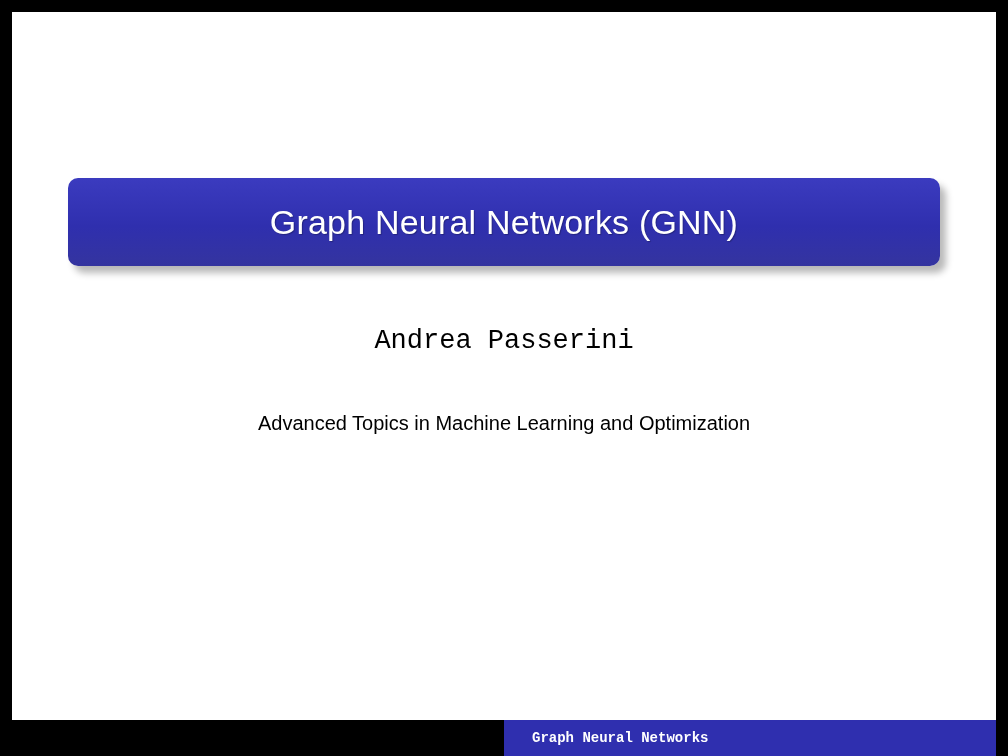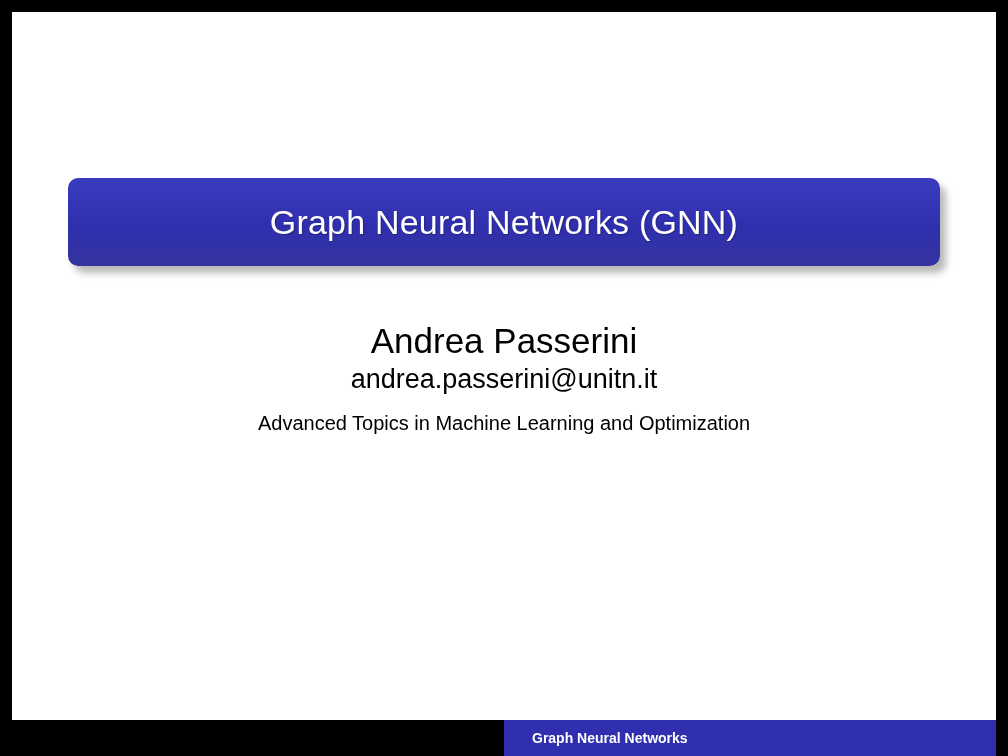--- a/index.html
+++ b/index.html
@@ -79,23 +79,24 @@
 
   
   .author-block {
     position: absolute;
     left: 0;
     top: 310px;
     width: 984px;
     text-align: center;
   }
   .author-name {
-    font-size: 35px;
+    font-size: 27px;
     color: #000000;
     line-height: 38px;
+    font-family: Liberation Mono, monospace;
   }
   .author-email {
     font-size: 27px;
     color: #000000;
     line-height: 38px;
   }
 
   .course-line {
     position: absolute;
     left: 0;
@@ -125,40 +126,40 @@
     display: flex;
     align-items: center;
     justify-content: flex-start;
     padding-left: 28px;
     box-sizing: border-box;
   }
   .footer-text {
     color: #ffffff;
     font-size: 14px;
     font-weight: bold;
+    font-family: Liberation Mono, monospace;
   }
 </style>
 </head>
 <body>
 
 <div class="slide">
 
   <div class="frame-top"></div>
   <div class="frame-left"></div>
   <div class="frame-right"></div>
 
   <div class="canvas">
 
     <div class="title-banner">
       <div class="title-text">Graph Neural Networks (GNN)</div>
     </div>
 
     <div class="author-block">
       <div class="author-name">Andrea Passerini</div>
-      <div class="author-email">andrea.passerini@unitn.it</div>
     </div>
 
     <div class="course-line">Advanced Topics in Machine Learning and Optimization</div>
 
   </div>
 
   <div class="footer">
     <div class="footer-center">
       <span class="footer-text">Graph Neural Networks</span>
     </div>

